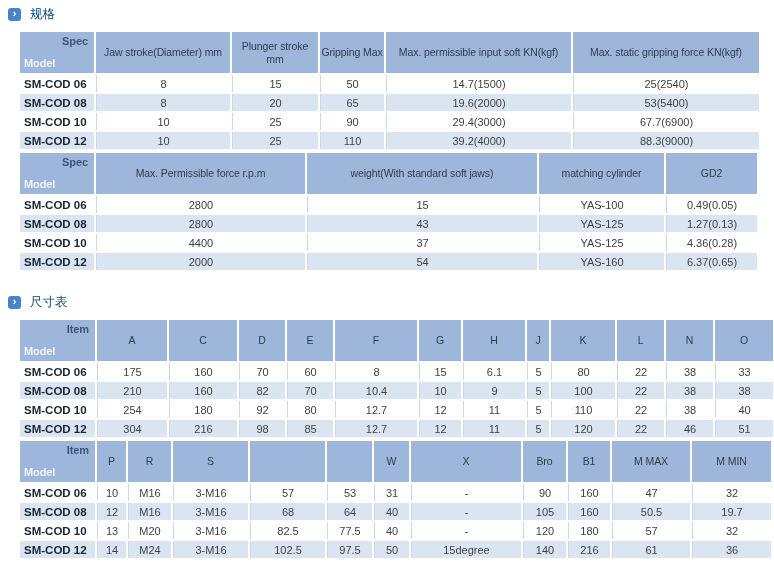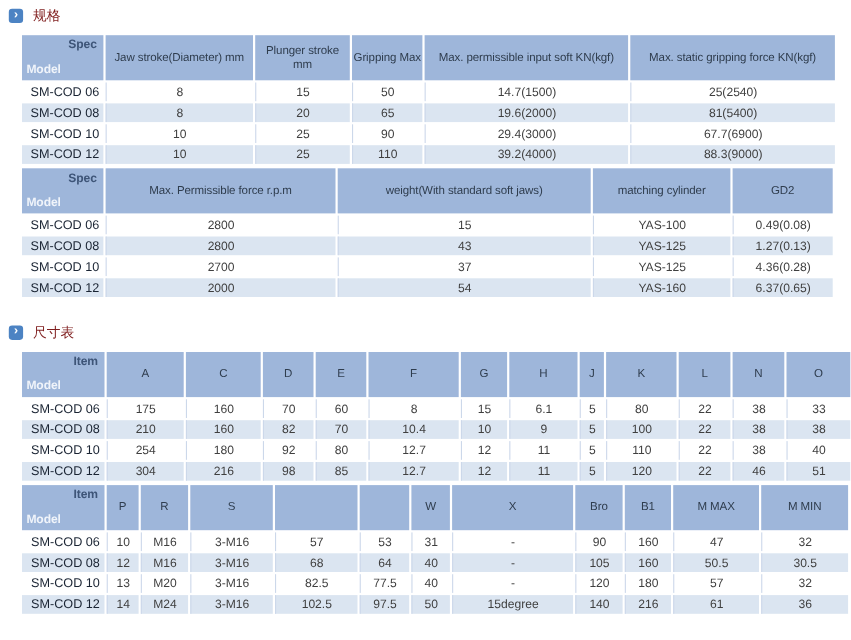--- a/index.html
+++ b/index.html
@@ -19,21 +19,21 @@
     display: flex; align-items: center; gap: 9px;
     margin: 0 0 8px -10px; height: 16px;
   }
   .bullet {
     width: 13px; height: 13px;
     background: #4c83c3; border-radius: 3px;
     color: #ffffff; font-weight: bold; font-size: 11px; line-height: 11px;
     display: inline-flex; align-items: center; justify-content: center;
     padding-bottom: 1px;
   }
-  .section-title { font-size: 12.5px; color: #7f1d1d; text-align: center; }
+  .section-title { font-size: 12.5px; color: #0c4a6e; text-align: center; }
 
   table.spec {
     border-collapse: separate; border-spacing: 2px;
     table-layout: fixed; width: 731px;
     font-size: 11px;
   }
   table.spec th, table.spec td { padding: 0; vertical-align: middle; }
 
   thead th {
     background: #9eb6da;
@@ -51,22 +51,22 @@
     position: absolute; top: 3px; right: 6px;
     font-size: 11px; font-weight: bold; color: #3e5578;
   }
   .c-bottom {
     position: absolute; bottom: 3px; left: 4px;
     font-size: 11px; font-weight: bold; color: #f0f4fa;
   }
 
   tbody tr { height: 17px; }
   tbody th.model {
-    text-align: center; padding-left: 4px;
-    font-weight: normal; font-size: 11.5px; color: #1a2433;
+    text-align: left; padding-left: 4px;
+    font-weight: bold; font-size: 11.5px; color: #1a2433;
     white-space: nowrap;
   }
   tbody td {
     text-align: center; color: #3f3f3f;
     border-left: 1px solid #ccd8ea;
   }
   tbody tr.alt td, tbody tr.alt th { background: #dbe5f1; }
 </style>
 </head>
 <body>
@@ -108,21 +108,21 @@
             <td>50</td>
             <td>14.7(1500)</td>
             <td>25(2540)</td>
           </tr>
           <tr class="alt">
             <th class="model">SM-COD 08</th>
             <td>8</td>
             <td>20</td>
             <td>65</td>
             <td>19.6(2000)</td>
-            <td>81(5400)</td>
+            <td>53(5400)</td>
           </tr>
           <tr>
             <th class="model">SM-COD 10</th>
             <td>10</td>
             <td>25</td>
             <td>90</td>
             <td>29.4(3000)</td>
             <td>67.7(6900)</td>
           </tr>
           <tr class="alt">
@@ -154,32 +154,32 @@
             <th>matching cylinder</th>
             <th>GD2</th>
           </tr>
         </thead>
         <tbody>
           <tr>
             <th class="model">SM-COD 06</th>
             <td>2800</td>
             <td>15</td>
             <td>YAS-100</td>
-            <td>0.49(0.08)</td>
+            <td>0.49(0.05)</td>
           </tr>
           <tr class="alt">
             <th class="model">SM-COD 08</th>
             <td>2800</td>
             <td>43</td>
             <td>YAS-125</td>
             <td>1.27(0.13)</td>
           </tr>
           <tr>
             <th class="model">SM-COD 10</th>
-            <td>2700</td>
+            <td>4400</td>
             <td>37</td>
             <td>YAS-125</td>
             <td>4.36(0.28)</td>
           </tr>
           <tr class="alt">
             <th class="model">SM-COD 12</th>
             <td>2000</td>
             <td>54</td>
             <td>YAS-160</td>
             <td>6.37(0.65)</td>
@@ -346,21 +346,21 @@
             <td>12</td>
             <td>M16</td>
             <td>3-M16</td>
             <td>68</td>
             <td>64</td>
             <td>40</td>
             <td>-</td>
             <td>105</td>
             <td>160</td>
             <td>50.5</td>
-            <td>30.5</td>
+            <td>19.7</td>
           </tr>
           <tr>
             <th class="model">SM-COD 10</th>
             <td>13</td>
             <td>M20</td>
             <td>3-M16</td>
             <td>82.5</td>
             <td>77.5</td>
             <td>40</td>
             <td>-</td>

